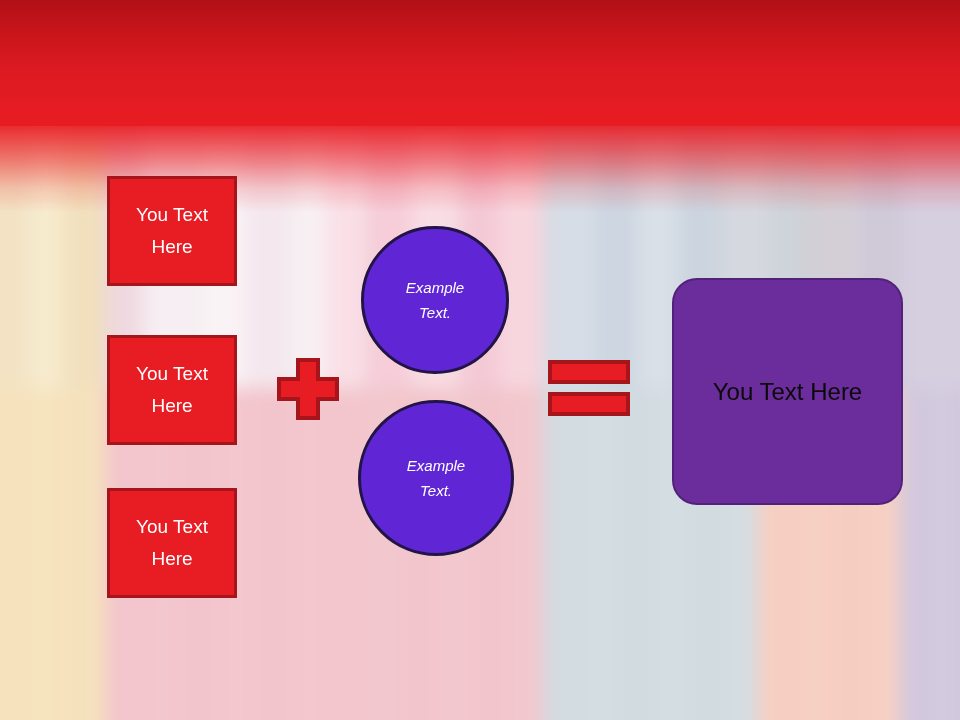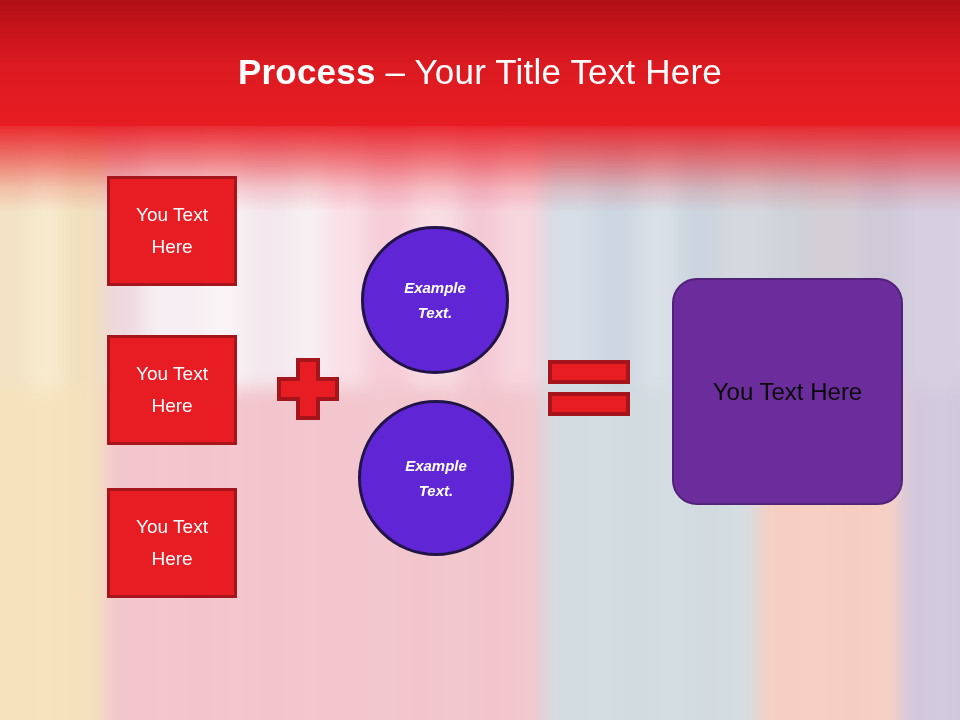--- a/index.html
+++ b/index.html
@@ -127,21 +127,21 @@
     background: #6026d6;
     border: 3px solid #221447;
     box-sizing: border-box;
     display: flex;
     flex-direction: column;
     align-items: center;
     justify-content: center;
     text-align: center;
     color: #ffffff;
     font-size: 15px;
-    font-weight: bold;
+    font-weight: normal;
     font-style: italic;
     line-height: 25px;
   }
   #circle-1 { left: 361px; top: 226px; width: 148px; height: 148px; }
   #circle-2 { left: 358px; top: 400px; width: 156px; height: 156px; }
 
   
   #result-box {
     position: absolute;
     left: 672px;
@@ -241,23 +241,20 @@
         <div class="stripe" style="left: 980px; top: 428px; bottom: 0px; z-index: 4;"></div>
       </div>
     <div class="seam" style="top:384px;height:5px;"></div>
     <div class="seam-hi" style="top:389px;height:9px;"></div>
     <div class="seam" style="top:700px;height:4px;"></div>
   </div>
 
   <div id="header-bar"></div>
   <div id="header-fade"></div>
 
-  <div id="title">
-    <span class="strong">Process</span><span class="light"> – Your Title Text Here</span>
-  </div>
 
   <div class="red-box" id="red-box-1">
     <span>You Text Here</span>
   </div>
   <div class="red-box" id="red-box-2">
     <span>You Text Here</span>
   </div>
   <div class="red-box" id="red-box-3">
     <span>You Text Here</span>
   </div>

